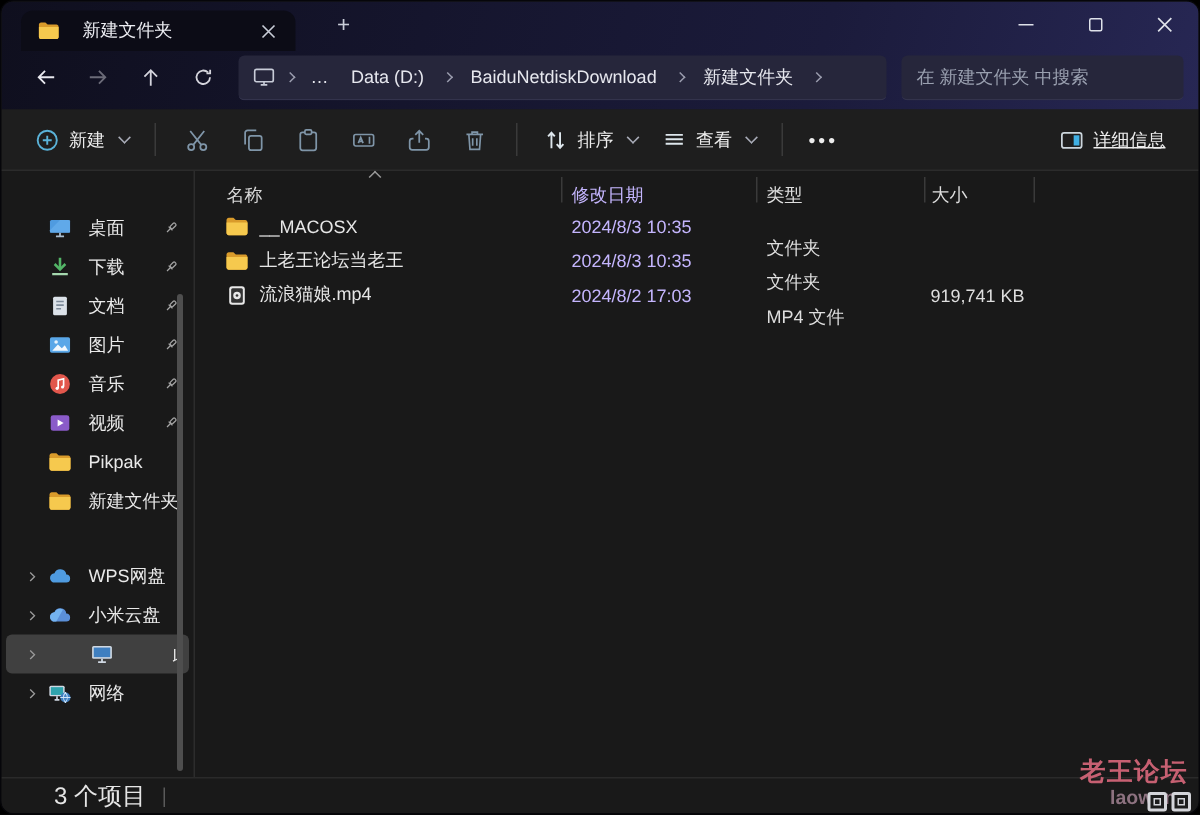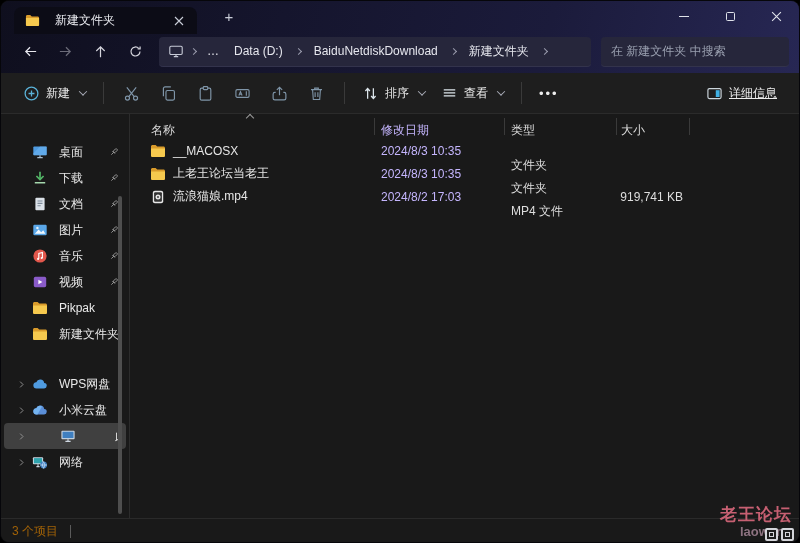--- a/index.html
+++ b/index.html
@@ -82,21 +82,21 @@
   .cell-name { width:244px; padding-left:20px; display:flex; align-items:center; gap:7px; overflow:hidden; }
   .cell-date { width:130px; padding-left:7px; color:#c4b5fd; }
   .cell-type { width:112px; padding-left:7px; color:#dedede;margin-top:30px; }
   .cell-size { width:73px;  padding-right:6px; text-align:right; color:#dedede; }
   .file-ic { width:16px; height:16px; flex:none; display:flex; }
   .file-ic svg { width:100%; height:100%; }
 
   
   .statusbar { height:26px; border-top:1px solid #2a2a2a; display:flex; align-items:center;
                padding-left:11px; background:#191919; }
-  .status-text { color:#a16207; font-size:12px; }
+  .status-text { color:#e5e5e5; font-size:16px;margin-left:24px; }
   .status-sep { width:1px; height:13px; background:#5a5a5a; margin-left:12px; }
 
   
   .watermark { position:absolute; right:7px; bottom:3px; text-align:right; line-height:1.1;
                pointer-events:none; }
   .wm-title { font-size:17px; font-weight:bold; color:#c76072; letter-spacing:1px; }
   .wm-sub { font-size:13px; font-weight:bold; color:#8d7280; position:relative; }
   .wm-badges { position:absolute; right:-2px; bottom:-2px; display:flex; gap:3px; }
   .wm-badge { width:13px; height:13px; border:2px solid #d4d5da; border-radius:2px;
               background:#1c1c1c; display:flex; align-items:center; justify-content:center; }

